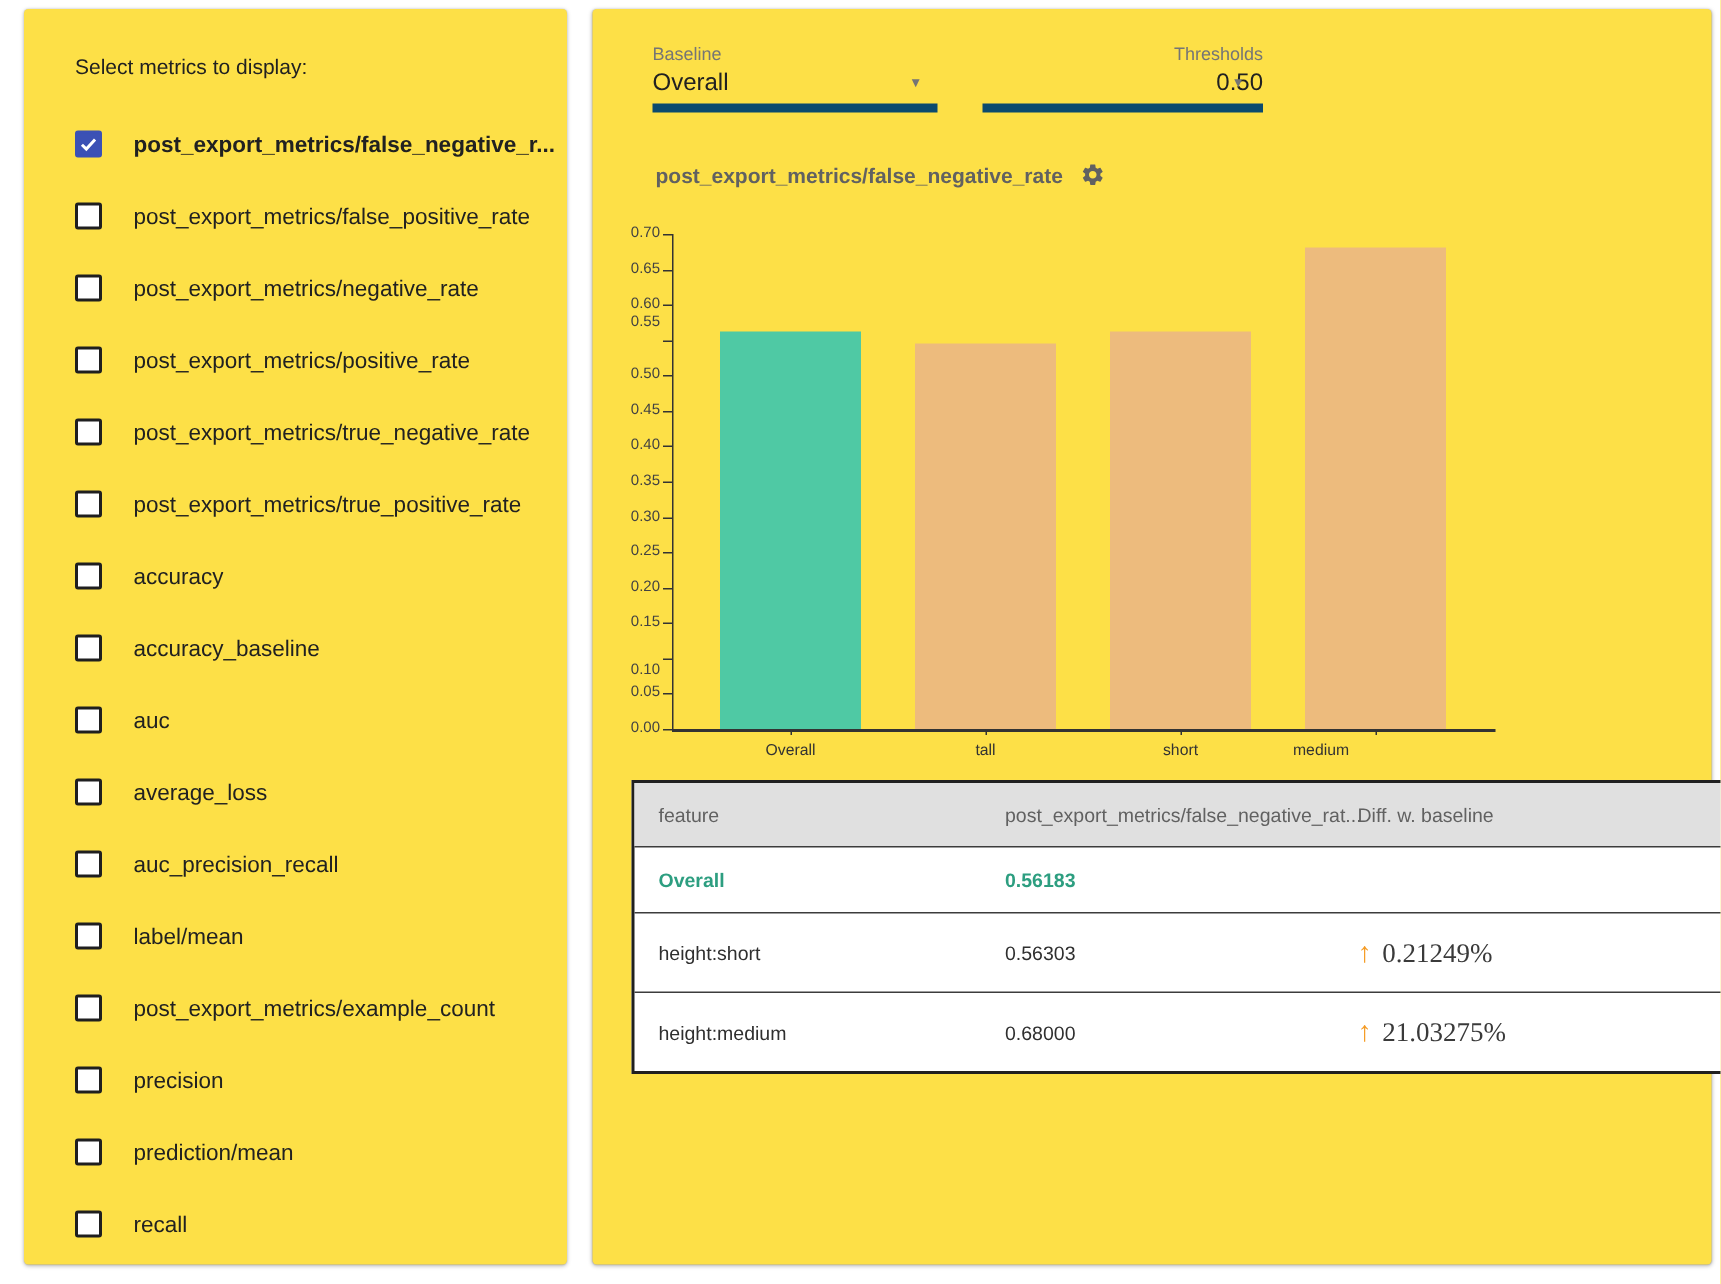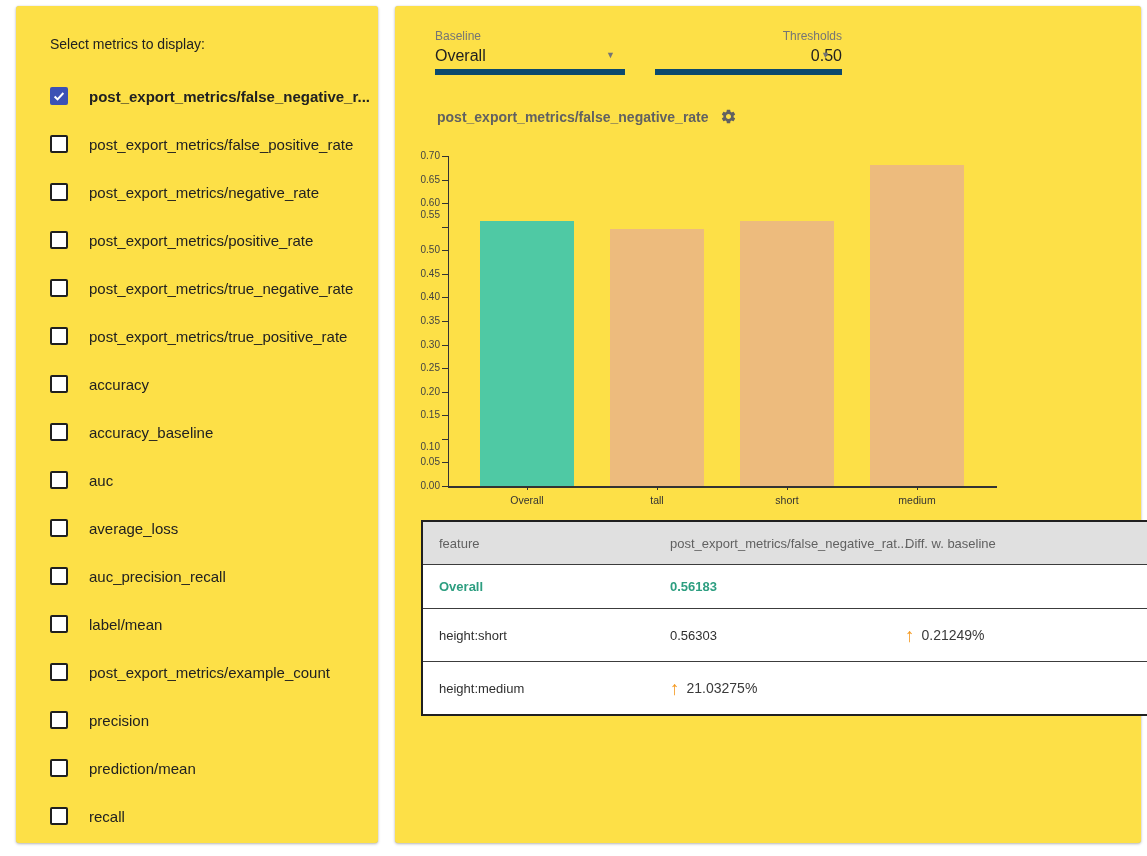--- a/index.html
+++ b/index.html
@@ -58,21 +58,21 @@
   .trow { display:grid; grid-template-columns:231px 235px 1fr; }
   .thead { height:42px; background:#e0e0e0; }
   .trow.data { height:53px; border-top:1px solid #3c3c3c; }
   .trow.data.baseline { height:44px; }
   .tcell { display:flex; align-items:center; padding-left:16px; font-size:13px; color:#2f2f2f; }
   .hcell { color:#616161; }
   .baseline .tcell { color:#2d9e80; font-weight:700; }
   .arrow { font-size:19px; line-height:1; margin-right:7px; }
   .arrow.up { color:#f59b23; }
   .arrow.down { color:#2840e8; }
-  .difftext { font-size:14px; color:#3a3a3a; }
+  .difftext { font-size:18px; color:#3a3a3a;font-family:Liberation Serif, serif; }
 </style>
 </head>
 <body>
 
 <div class="card sidebar">
   <div class="sidebar-title">Select metrics to display:</div>
   <div id="metric-list">
       <div class="metric-item checked">
         <span class="cb">
           <svg viewBox="0 0 24 24">
@@ -204,21 +204,21 @@
       <div class="tick" style="left: 132px; top: 480px; width: 1px; height: 4px;"></div>
       <div class="x-label" style="left: 77px; top: 488px; width: 110px; text-align: center;">Overall</div>
       <div class="bar" style="left: 215px; top: 222.619px; width: 94px; height: 257.381px; background: rgb(237, 187, 125);"></div>
       <div class="tick" style="left: 262px; top: 480px; width: 1px; height: 4px;"></div>
       <div class="x-label" style="left: 207px; top: 488px; width: 110px; text-align: center;">tall</div>
       <div class="bar" style="left: 345px; top: 214.572px; width: 94px; height: 265.428px; background: rgb(237, 187, 125);"></div>
       <div class="tick" style="left: 392px; top: 480px; width: 1px; height: 4px;"></div>
       <div class="x-label" style="left: 337px; top: 488px; width: 110px; text-align: center;">short</div>
       <div class="bar" style="left: 475px; top: 159.429px; width: 94px; height: 320.571px; background: rgb(237, 187, 125);"></div>
       <div class="tick" style="left: 522px; top: 480px; width: 1px; height: 4px;"></div>
-      <div class="x-label" style="left: 467px; top: 488px; width: 110px; text-align: center;">medium</div>
+      <div class="x-label" style="left: 467px; top: 488px; width: 110px; text-align: left;">medium</div>
     </div>
 
   <div id="table" class="metric-table">
       <div class="trow thead">
         <div class="tcell hcell">feature</div>
         <div class="tcell hcell">post_export_metrics/false_negative_rat...</div>
         <div class="tcell hcell">Diff. w. baseline</div>
       </div>
       <div class="trow data baseline">
         <div class="tcell fcell">Overall</div>
@@ -228,19 +228,20 @@
       <div class="trow data">
         <div class="tcell fcell">height:short</div>
         <div class="tcell vcell">0.56303</div>
         <div class="tcell dcell">
           <span class="arrow up">↑</span>
           <span class="difftext">0.21249%</span>
         </div>
       </div>
       <div class="trow data">
         <div class="tcell fcell">height:medium</div>
+        <div class="tcell vcell">0.68000</div>
         <div class="tcell dcell">
           <span class="arrow up">↑</span>
           <span class="difftext">21.03275%</span>
         </div>
       </div>
     </div>
 </div>
 
 </body></html>

